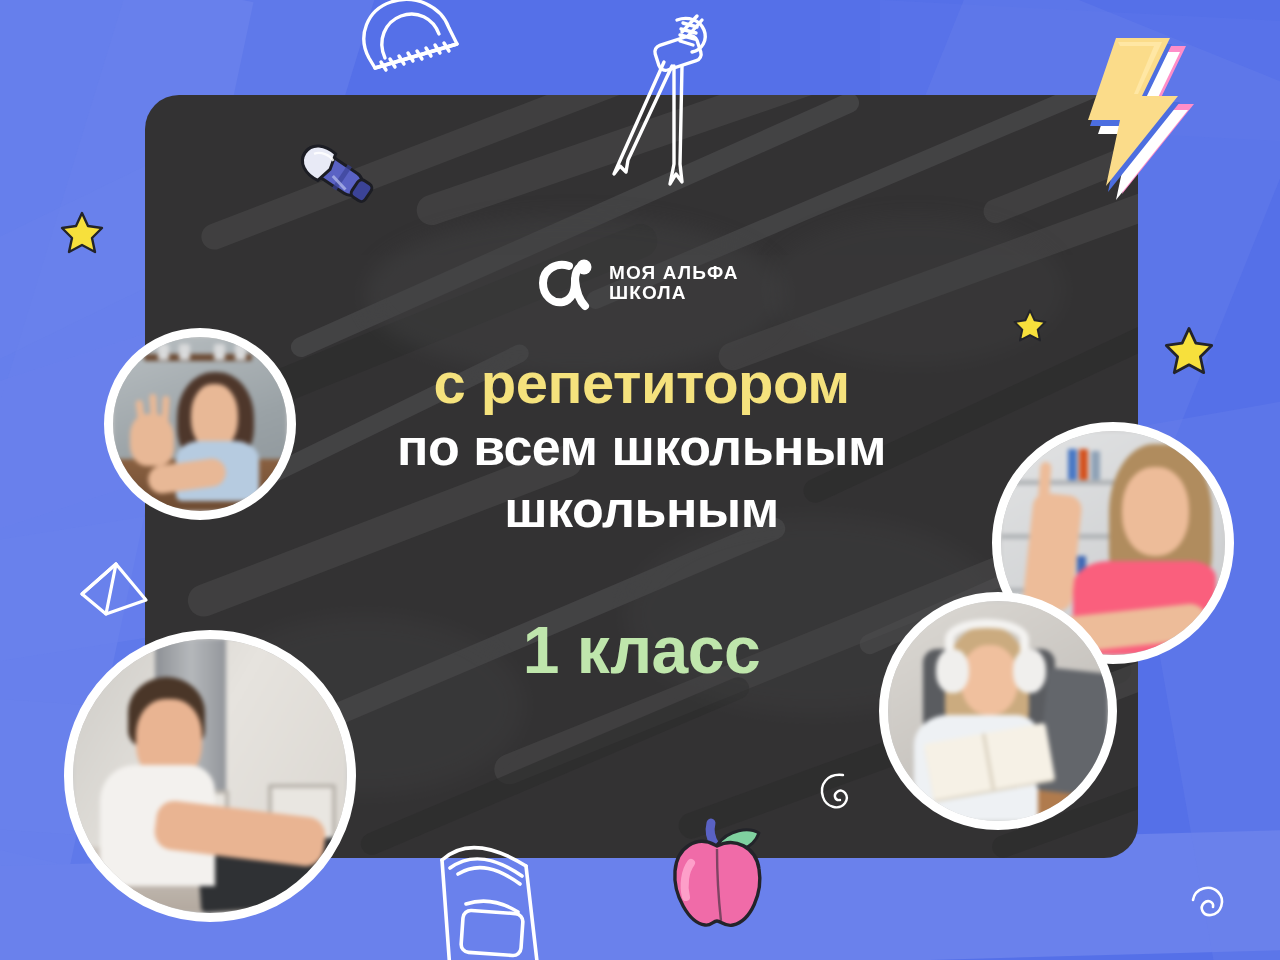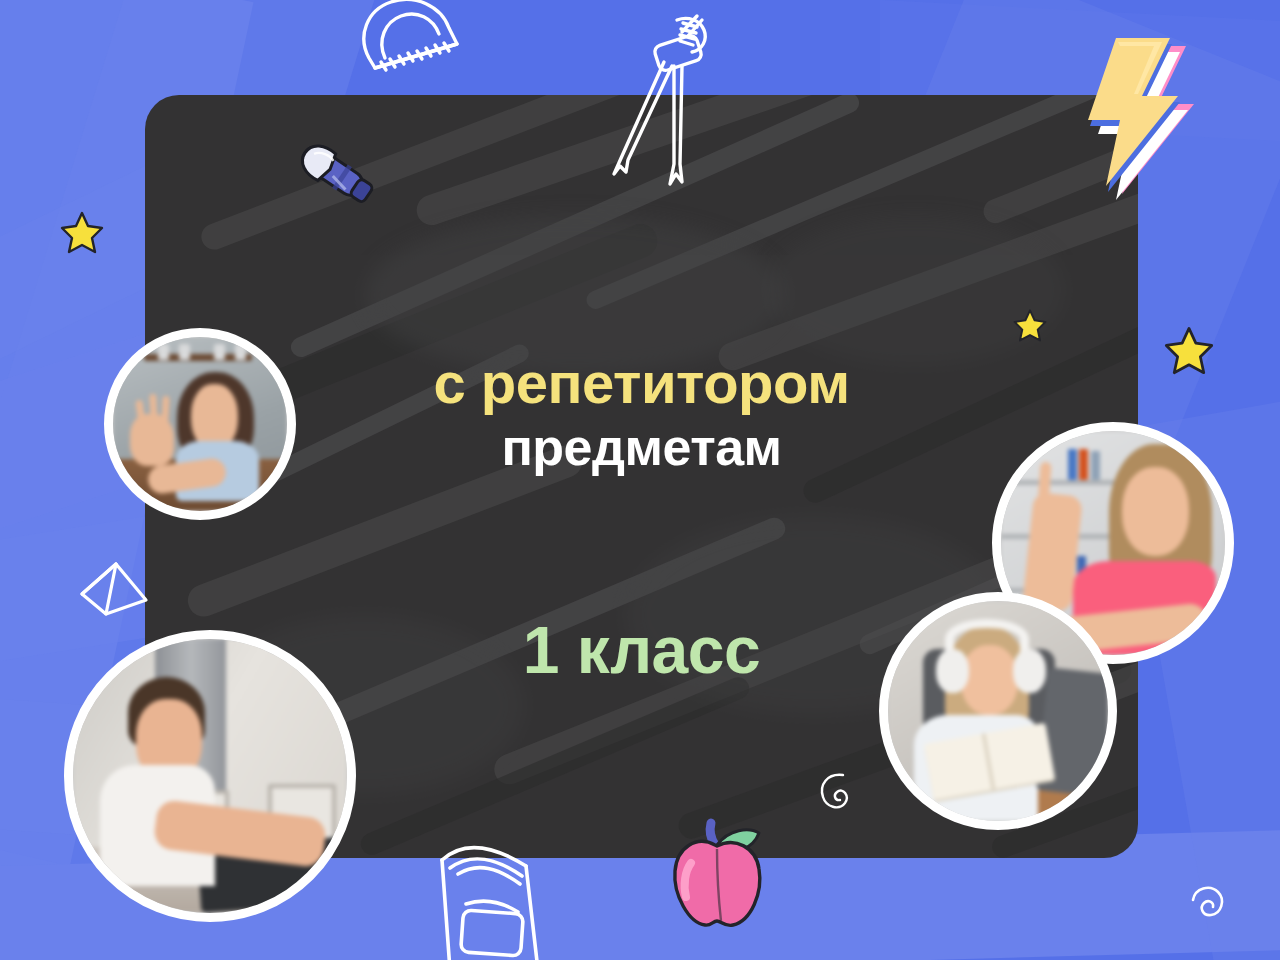--- a/index.html
+++ b/index.html
@@ -161,24 +161,38 @@
       <div class="smudge" style="left:620px;top:120px;width:300px;height:150px;opacity:.28;"></div>
     </div>
 
     <div class="dec" style="left:668px;top:672px;">
       <svg width="46" height="56" viewBox="0 0 46 56">
         <path d="M30 8 C14 6 6 18 10 30 C13 40 26 44 32 36 C37 29 30 20 24 25 C20 28 22 34 27 33" fill="none" stroke="#ffffff" stroke-width="2.4" stroke-linecap="round"></path>
       </svg>
     </div>
   </div>
 
+  <div class="logo">
+    <div class="logo-mark">
+      <svg width="62" height="62" viewBox="0 0 62 62">
+        <path d="M34 14 C22 10 8 17 8 31 C8 44 18 52 28 50 C36 48 40 40 40 30 C40 20 43 14 49 14" fill="none" stroke="#ffffff" stroke-width="8" stroke-linecap="round"></path>
+        <path d="M40 28 C41 38 44 48 50 54" fill="none" stroke="#ffffff" stroke-width="8" stroke-linecap="round"></path>
+        <circle cx="49" cy="15" r="7.5" fill="#ffffff"></circle>
+      </svg>
+    </div>
+    <div class="logo-words">
+      <span>МОЯ АЛЬФА</span>
+      <span>ШКОЛА</span>
+    </div>
+  </div>
 
   <div class="headline">
     <span class="h-yellow">с репетитором</span>
-    <span class="h-white">предметам</span>
+    <span class="h-white">по всем школьным</span>
+    <span class="h-white">школьным</span>
   </div>
   <div class="grade">1 класс</div>
 
   <div class="photo p1">
     <div class="scene blurwrap">
       <div class="wall"></div>
       <div class="shelf"></div>
       <div class="jar" style="left:26%;"></div>
       <div class="jar" style="left:38%;"></div>
       <div class="jar" style="left:58%;"></div>

